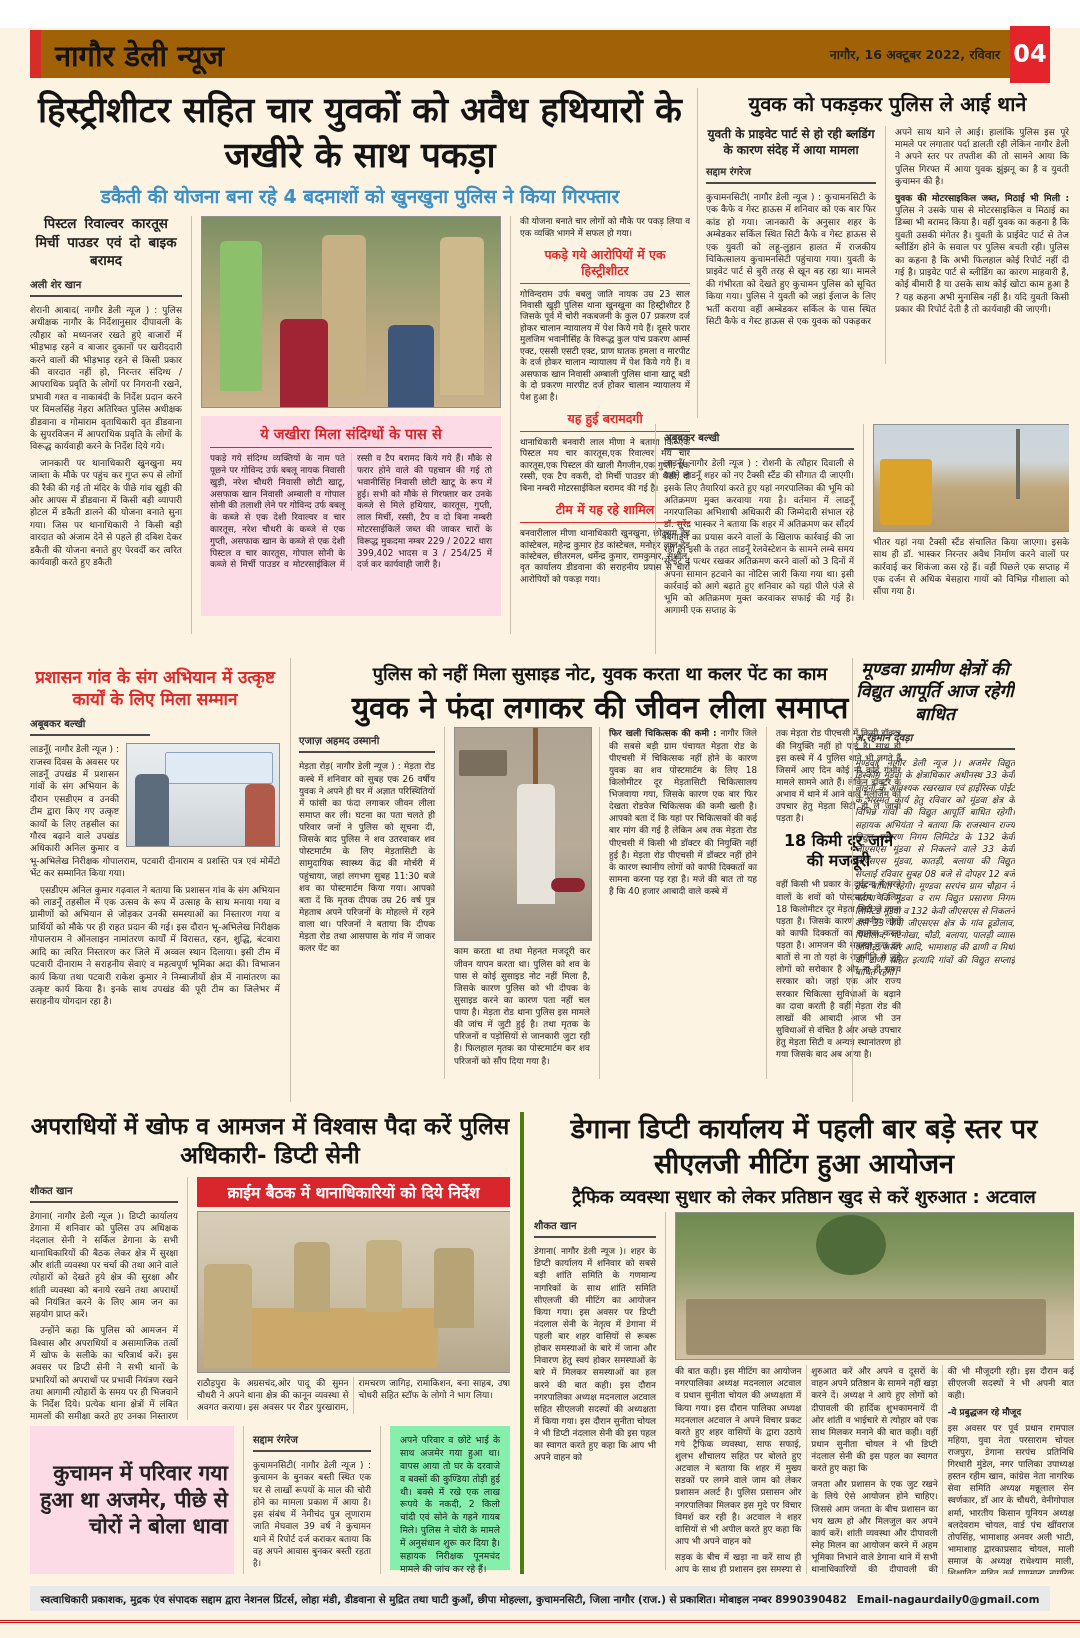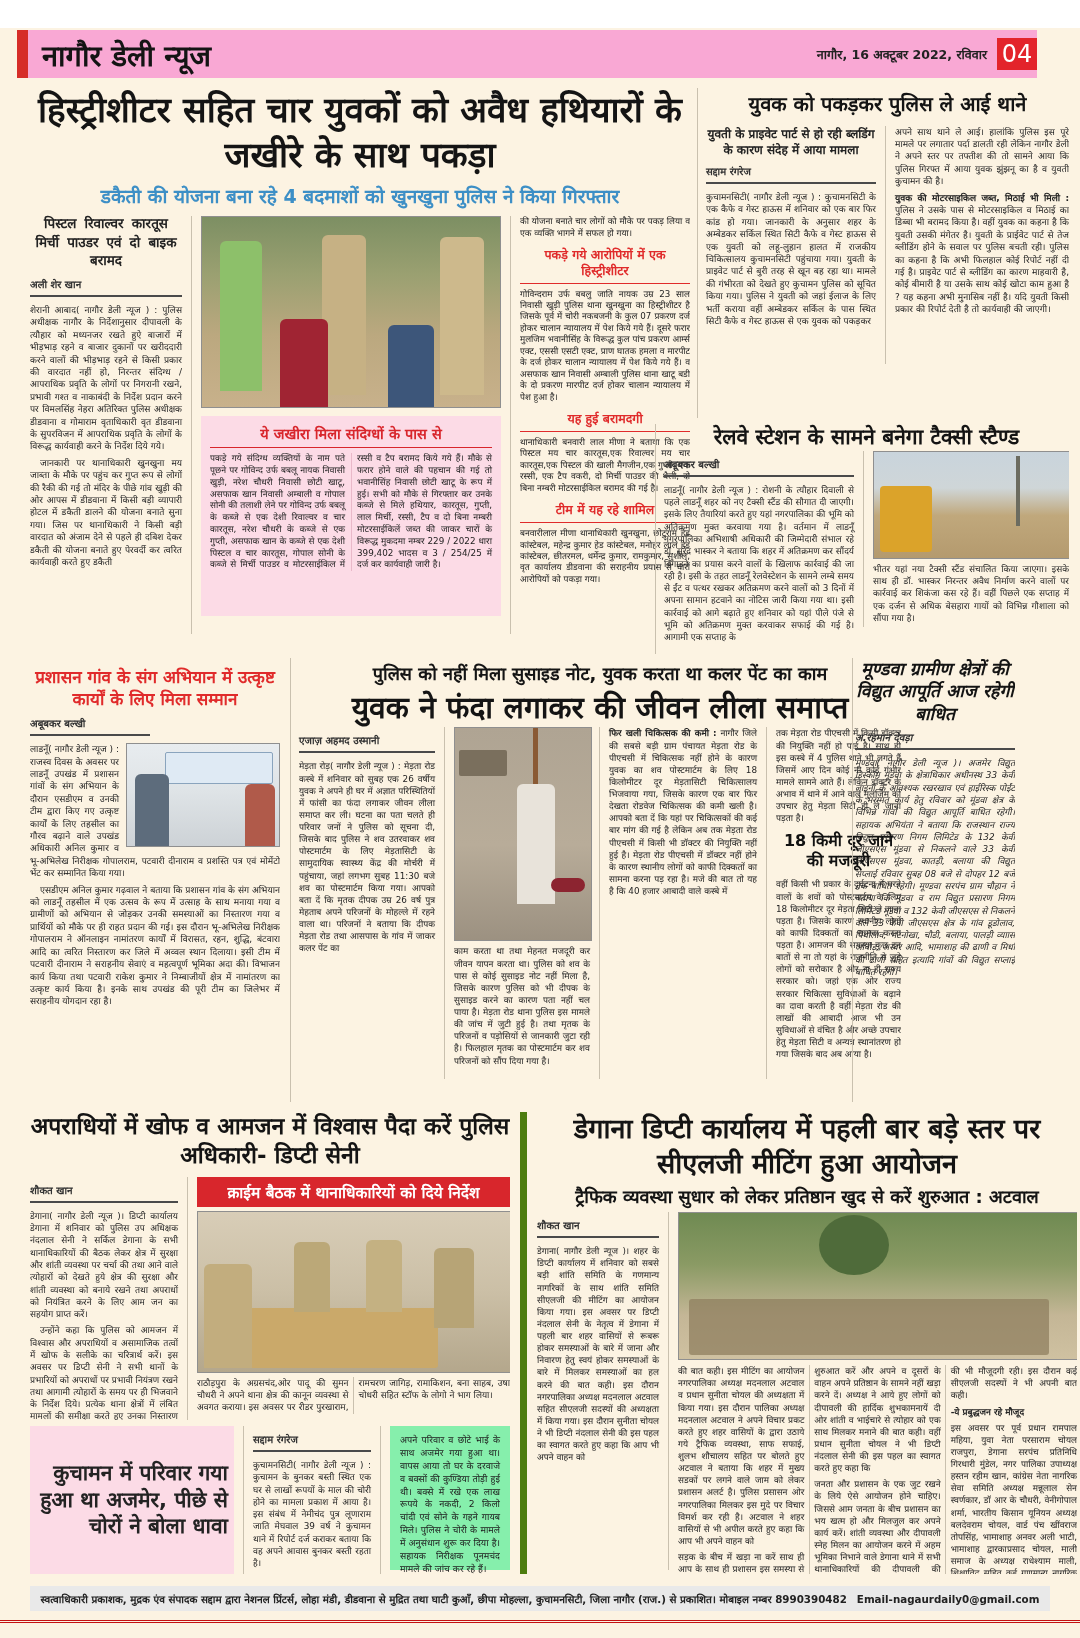--- a/index.html
+++ b/index.html
@@ -1,26 +1,26 @@
 <!DOCTYPE html>
 <html lang="hi"><head>
 <meta charset="utf-8">
 <style>
   html,body{margin:0;padding:0;background:#ffffff;}
   .page{position:relative;width:1080px;height:1638px;background:#fcf3e2;overflow:hidden;
         font-family:"DejaVu Sans",sans-serif;color:#1d1d1d;}
   .topstrip{position:absolute;left:0;top:0;width:1080px;height:28px;background:#ffffff;}
 
   
-  .masthead{position:absolute;left:17px;top:30px;width:1020px;height:48px;background:#f9a8d4;
+  .masthead{position:absolute;left:30px;top:30px;width:1020px;height:48px;background:#a16207;
             display:flex;align-items:center;}
   .mh-red{width:11px;height:48px;background:#d62d28;flex:0 0 auto;}
   .mh-title{font-size:29px;font-weight:bold;color:#141414;margin-left:14px;white-space:nowrap;}
   .mh-date{margin-left:auto;margin-right:10px;font-size:12.5px;font-weight:bold;color:#222;}
-  .mh-page{width:40px;height:32px;background:#e3242b;color:#fff;font-weight:normal;font-size:24px;
+  .mh-page{width:40px;height:57px;background:#e3242b;color:#fff;font-weight:bold;font-size:24px;
            display:flex;align-items:center;justify-content:center;flex:0 0 auto;}
 
   .article{position:absolute;overflow:hidden;}
   .hl{font-weight:bold;color:#141414;text-align:center;line-height:1.28;}
   .sub-blue{color:#3d8fc6;font-weight:bold;text-align:center;line-height:1.3;}
   .sub-red{color:#e02b2b;font-weight:bold;text-align:center;line-height:1.3;}
   .kicker{font-weight:bold;text-align:center;color:#222;line-height:1.35;}
   .byline{font-size:10px;font-weight:bold;color:#333;padding-bottom:4px;border-bottom:2px solid #4a4a4a;
           margin:6px 0 7px 0;}
   .body{font-size:9.3px;line-height:1.38;text-align:justify;color:#232323;}
@@ -128,21 +128,20 @@
           <p class="noind">
             <span class="lead-bold">युवक की मोटरसाइकिल जब्त, मिठाई भी मिली :</span>
             <span>पुलिस ने उसके पास से मोटरसाइकिल व मिठाई का डिब्बा भी बरामद किया है। वहीं युवक का कहना है कि युवती उसकी मंगेतर है। युवती के प्राईवेट पार्ट से तेज ब्लीडिंग होने के सवाल पर पुलिस बचती रही। पुलिस का कहना है कि अभी फिलहाल कोई रिपोर्ट नहीं दी गई है। प्राइवेट पार्ट से ब्लीडिंग का कारण माहवारी है, कोई बीमारी है या उसके साथ कोई खोटा काम हुआ है ? यह कहना अभी मुनासिब नहीं है। यदि युवती किसी प्रकार की रिपोर्ट देती है तो कार्यवाही की जाएगी।</span>
           </p>
         </div>
       </div>
     </div>
   </div>
 
   <div class="article" style="left:655px;top:424px;width:405px;height:230px;border-left:1px solid #c9c0ae;padding-left:8px;">
-    <div class="hl" style="font-size:21px;">रेलवे स्टेशन के सामने बनेगा टैक्सी स्टैण्ड</div>
     <div class="cols" style="height:176px;">
       <div class="col" style="width:190px;flex:0 0 auto;">
         <div class="byline">अबूबकर बल्खी</div>
         <div class="body" style="font-size:8.9px;">
           <p class="noind">लाडनूँ( नागौर डेली न्यूज ) : रोशनी के त्यौहार दिवाली से पहले लाडनूँ शहर को नए टैक्सी स्टैंड की सौगात दी जाएगी। इसके लिए तैयारियां करते हुए यहां नगरपालिका की भूमि को अतिक्रमण मुक्त करवाया गया है। वर्तमान में लाडनूँ नगरपालिका अभिशाषी अधिकारी की जिम्मेदारी संभाल रहे डॉ. सुरेंद्र भास्कर ने बताया कि शहर में अतिक्रमण कर सौंदर्य बिगाड़ने का प्रयास करने वालों के खिलाफ कार्रवाई की जा रही है। इसी के तहत लाडनूँ रेलवेस्टेशन के सामने लम्बे समय से ईंट व पत्थर रखकर अतिक्रमण करने वालों को 3 दिनों में अपना सामान हटवाने का नोटिस जारी किया गया था। इसी कार्रवाई को आगे बढ़ाते हुए शनिवार को यहां पीले पंजे से भूमि को अतिक्रमण मुक्त करवाकर सफाई की गई है। आगामी एक सप्ताह के</p>
         </div>
       </div>
       <div class="col" style="flex:1;">
         <div class="photo ph-jcb" style="width:100%;height:106px;">
           <div class="fig" style="left:6px;top:34px;width:52px;height:66px;background:#dba32a;border-radius:4px;"></div>
@@ -237,21 +236,21 @@
           <div class="fig" style="left:168px;top:28px;width:36px;height:72px;background:#c4b182;"></div>
           <div class="fig" style="left:236px;top:36px;width:40px;height:80px;background:#b7a476;"></div>
         </div>
         <div class="body" style="font-size:8.9px;margin-top:4px;columns:2;column-gap:10px;column-rule:1px solid #c9c0ae;">
           <p class="noind">राठौड़पुरा के अग्रसचंद,ओर पादू की सुमन चौधरी ने अपने थाना क्षेत्र की कानून व्यवस्था से अवगत कराया। इस अवसर पर रीडर पुरखाराम, रामचरण जागिड़, रामाकिशन, बना साहब, उषा चोधरी सहित स्टॉफ के लोगो ने भाग लिया।</p>
         </div>
       </div>
     </div>
   </div>
 
-  <div class="article" style="left:520px;top:1112px;width:540px;height:462px;border-left:7px solid #4d7c0f;padding-left:10px;">
+  <div class="article" style="left:520px;top:1112px;width:540px;height:462px;border-left:4px solid #4d7c0f;padding-left:10px;">
     <div class="hl" style="font-size:27px;">डेगाना डिप्टी कार्यालय में पहली बार बड़े स्तर पर सीएलजी मीटिंग हुआ आयोजन</div>
     <div class="hl" style="font-size:18px;margin:4px 0 4px 0;">ट्रैफिक व्यवस्था सुधार को लेकर प्रतिष्ठान खुद से करें शुरुआत : अटवाल</div>
     <div class="cols" style="height:358px;">
       <div class="col" style="width:122px;flex:0 0 auto;">
         <div class="byline">शौकत खान</div>
         <div class="body" style="font-size:8.8px;">
           <p class="noind">डेगाना( नागौर डेली न्यूज )। शहर के डिप्टी कार्यालय में शनिवार को सबसे बड़ी शांति समिति के गणमान्य नागरिकों के साथ शांति समिति सीएलजी की मीटिंग का आयोजन किया गया। इस अवसर पर डिप्टी नंदलाल सेनी के नेतृत्व में डेगाना में पहली बार शहर वासियों से रूबरू होकर समस्याओं के बारे में जाना और निवारण हेतु स्वयं होकर समस्याओं के बारे में मिलकर समस्याओं का हल करने की बात कही। इस दौरान नगरपालिका अध्यक्ष मदनलाल अटवाल सहित सीएलजी सदस्यों की अध्यक्षता में किया गया। इस दौरान सुनीता चोयल ने भी डिप्टी नंदलाल सेनी की इस पहल का स्वागत करते हुए कहा कि आप भी अपने वाहन को</p>
         </div>
       </div>
       <div class="col" style="flex:1;">

